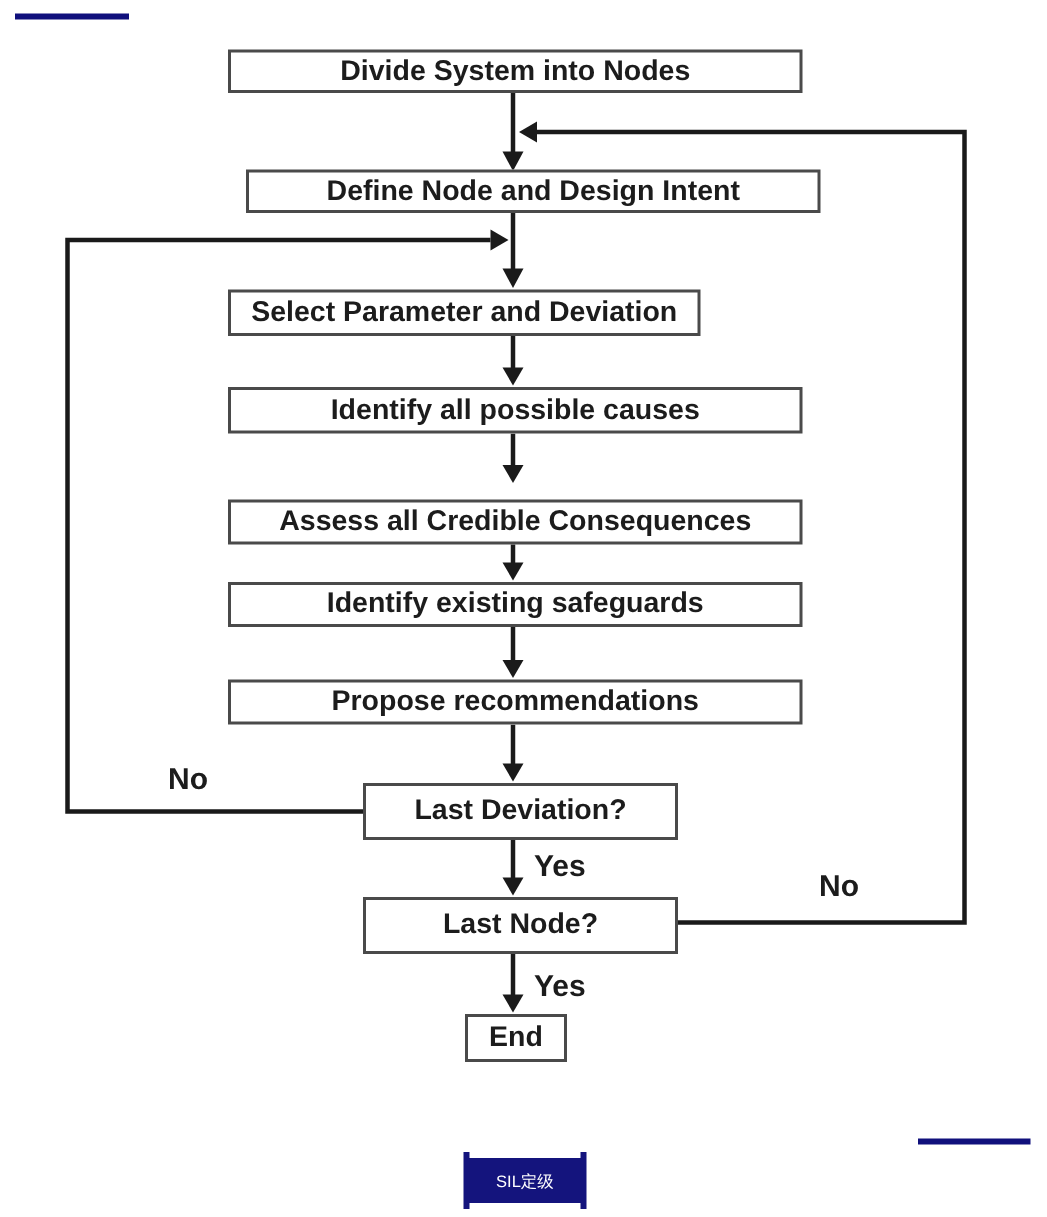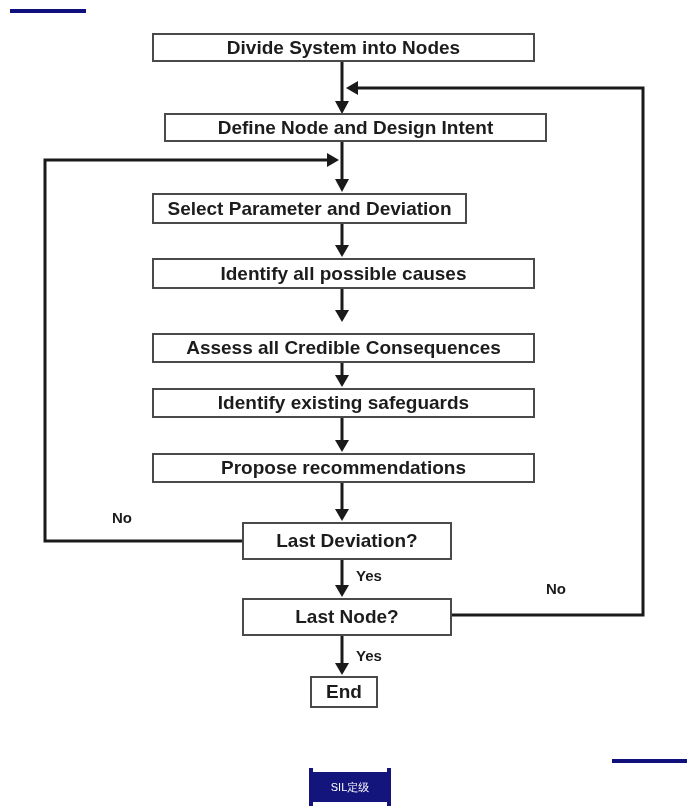--- a/index.html
+++ b/index.html
@@ -40,21 +40,21 @@
   .n5  { left: 152px; top: 323px; width: 383px; height: 30px; margin-top: 10px; }
   .n6  { left: 152px; top: 388px; width: 383px; height: 30px; }
   .n7  { left: 152px; top: 453px; width: 383px; height: 30px; }
   .n8  { left: 242px; top: 522px; width: 210px; height: 38px; }
   .n9  { left: 242px; top: 598px; width: 210px; height: 38px; }
   .n10 { left: 310px; top: 676px; width: 68px;  height: 32px; }
 
   .edge-label {
     position: absolute;
     font-weight: bold;
-    font-size: 15px;
+    font-size: 20px;
     color: #1c1c1c;
   }
   .lbl-no-left  { left: 112px; top: 509px; }
   .lbl-yes-1    { left: 356px; top: 567px; }
   .lbl-no-right { left: 546px; top: 580px; }
   .lbl-yes-2    { left: 356px; top: 647px; }
 
   .sil-badge {
     position: absolute;
     left: 311px; top: 772px;

